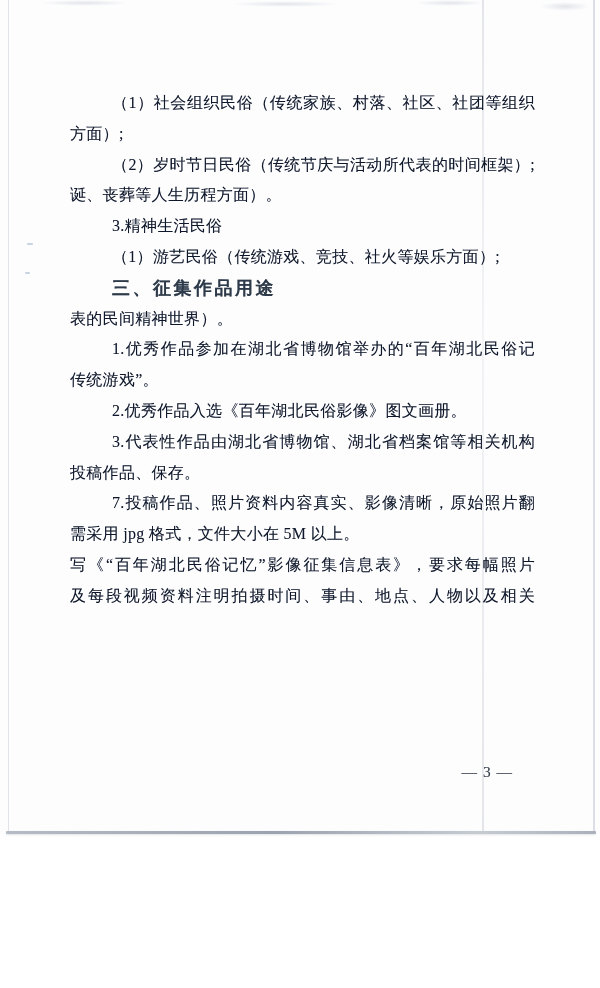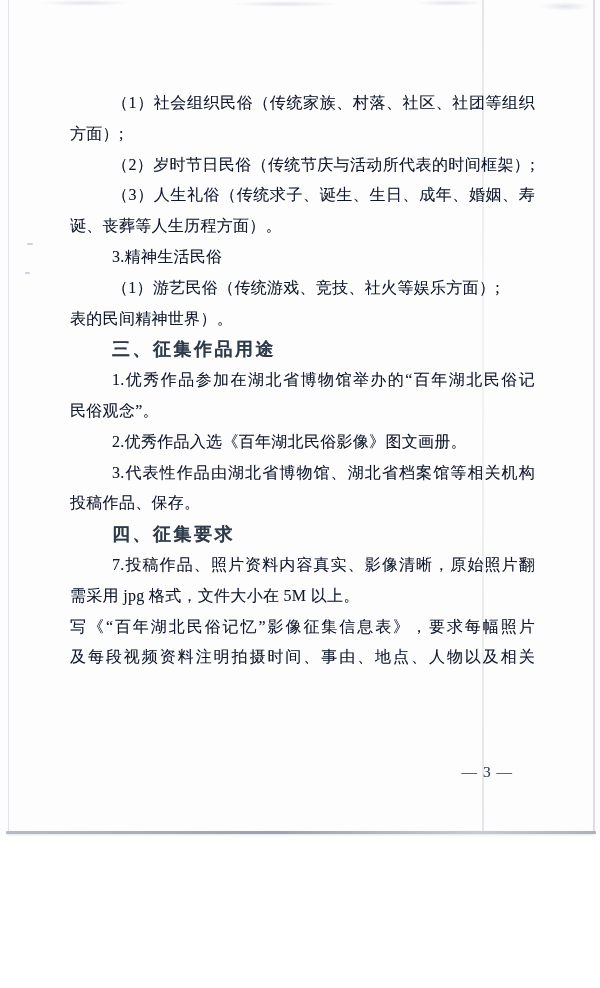--- a/index.html
+++ b/index.html
@@ -122,32 +122,30 @@
   <div class="left-edge-line"></div>
   <div class="right-edge-line"></div>
 
   <div class="ink-dash dash-1"></div>
   <div class="ink-dash dash-2"></div>
 
   <div class="text-block">
       <div class="line indent full">（1）社会组织民俗（传统家族、村落、社区、社团等组织</div>
       <div class="line">方面）;</div>
       <div class="line indent full">（2）岁时节日民俗（传统节庆与活动所代表的时间框架）;</div>
-      <div class="line indent full">（3）人生礼俗（传统求子、诞生、生日、成年、婚姻、寿</div>
       <div class="line">诞、丧葬等人生历程方面）。</div>
       <div class="line indent">3.精神生活民俗</div>
       <div class="line indent">（1）游艺民俗（传统游戏、竞技、社火等娱乐方面）;</div>
+      <div class="line heading indent">三、征集作品用途</div>
       <div class="line">表的民间精神世界）。</div>
-      <div class="line heading indent">三、征集作品用途</div>
       <div class="line indent full">1.优秀作品参加在湖北省博物馆举办的“百年湖北民俗记</div>
-      <div class="line">民俗观念”。</div>
+      <div class="line">传统游戏”。</div>
       <div class="line indent">2.优秀作品入选《百年湖北民俗影像》图文画册。</div>
       <div class="line indent full">3.代表性作品由湖北省博物馆、湖北省档案馆等相关机构</div>
       <div class="line">投稿作品、保存。</div>
-      <div class="line heading indent">四、征集要求</div>
       <div class="line indent full">7.投稿作品、照片资料内容真实、影像清晰，原始照片翻</div>
       <div class="line">需采用 jpg 格式，文件大小在 5M 以上。</div>
       <div class="line full">写《“百年湖北民俗记忆”影像征集信息表》，要求每幅照片</div>
       <div class="line full">及每段视频资料注明拍摄时间、事由、地点、人物以及相关</div>
     </div>
 
   <div class="page-number">— 3 —</div>
 
 </div>
 

